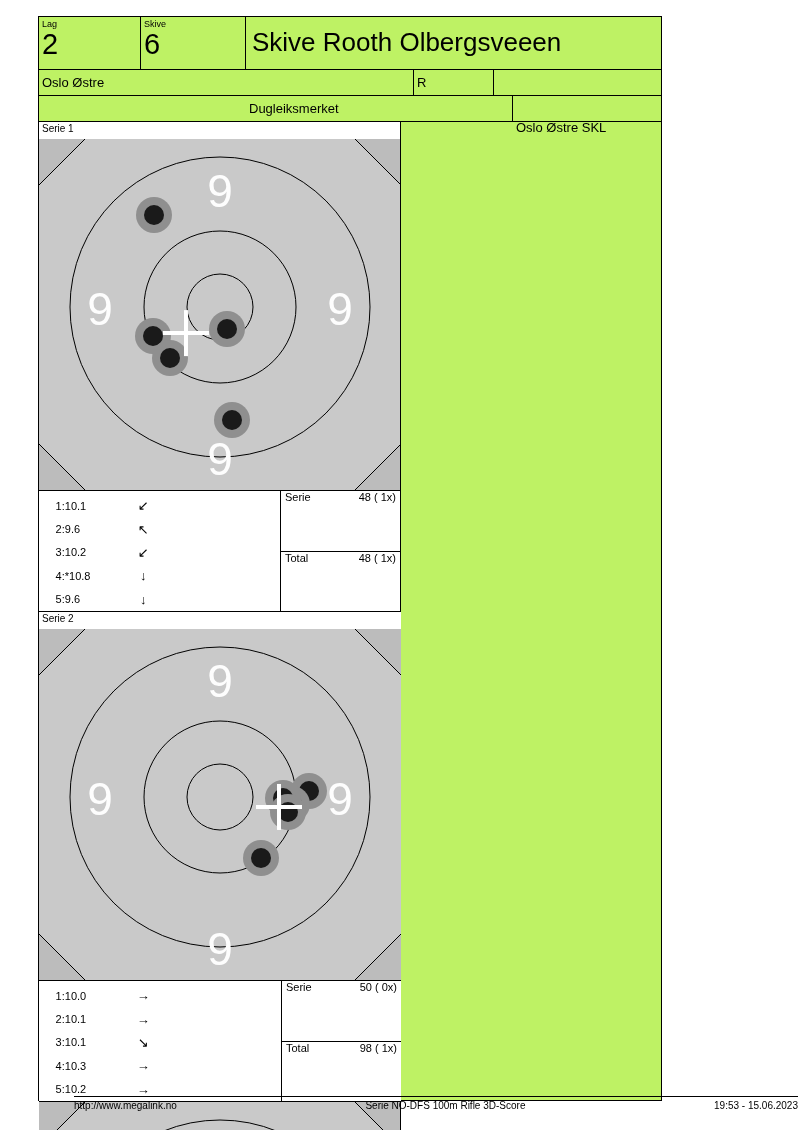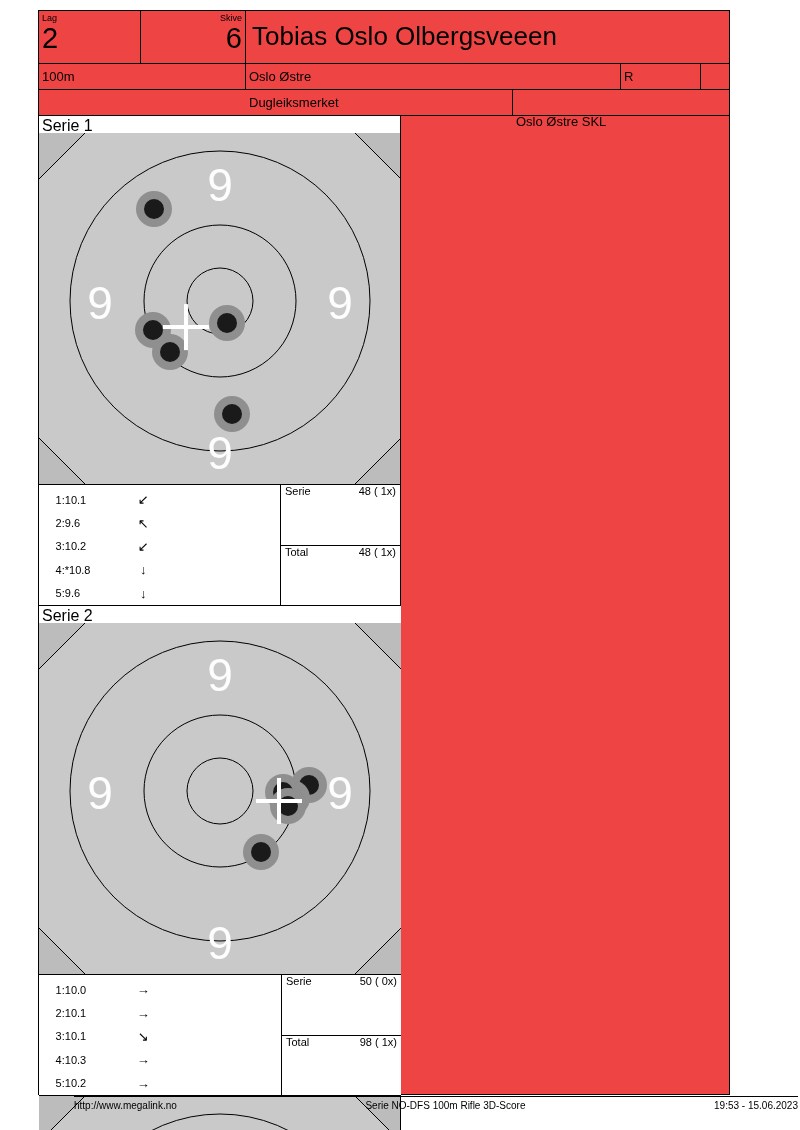--- a/index.html
+++ b/index.html
@@ -1,43 +1,43 @@
 <!DOCTYPE html>
 <html><head>
 <meta charset="utf-8">
 <style>
   * { margin:0; padding:0; box-sizing:border-box; }
   html,body { width:800px; height:1130px; background:#fff; }
   body { font-family:"Liberation Sans", sans-serif; color:#000; position:relative; }
-  .report { position:absolute; left:38px; top:10px; width:692px; height:1085px; border:1px solid #000; background:#ef4444; }
+  .report { position:absolute; left:38px; top:16px; width:624px; height:1085px; border:1px solid #000; background:#bef264; }
 
   
   .h-row1 { height:53px; display:flex; border-bottom:1px solid #000; }
   .cell-lag { width:102px; border-right:1px solid #000; padding:2px 3px; }
-  .cell-skive { width:105px; border-right:1px solid #000; padding:2px 3px;text-align:right; }
+  .cell-skive { width:105px; border-right:1px solid #000; padding:2px 3px; }
   .cell-name { flex:1; font-size:26px; padding:10px 6px 0 6px; white-space:nowrap; overflow:hidden; }
   .small-label { font-size:9px; line-height:10px; }
   .big-val { font-size:29px; line-height:30px; }
   .h-row2, .h-row3 { height:26px; display:flex; font-size:13px; }
   .h-row2 { border-bottom:1px solid #000; }
   .h-row2 .c1 { width:207px; border-right:1px solid #000; padding:5px 3px; }
   .h-row2 .c2 { width:375px; border-right:1px solid #000; padding:5px 3px; }
   .h-row2 .c3 { width:80px;  border-right:1px solid #000; padding:5px 3px; }
   .h-row2 .c4 { flex:1; }
   .h-row3 { border-bottom:1px solid #000; }
   .h-row3 .c1 { width:207px; border-right:1px solid #000; padding:5px 3px;margin-top:44px; }
   .h-row3 .c2 { width:267px; border-right:1px solid #000; padding:5px 3px; }
   .h-row3 .c3 { flex:1; padding:5px 3px;margin-top:19px; }
 
   
   .panels { display:flex; flex-wrap:wrap; }
   .panel { width:362px; height:490px; position:relative; background:#fff; }
   .panel-tl, .panel-bl { border-right:1px solid #000; }
   .panel-tl, .panel-tr { border-bottom:1px solid #000; }
-  .panel-title { height:17px; font-size:16px; padding:1px 3px; }
+  .panel-title { height:17px; font-size:10px; padding:1px 3px; }
   .target-wrap { height:351px; line-height:0; overflow:hidden; }
   .target-wrap svg { display:block; }
 
   
   .stats { height:122px; border-top:1px solid #000; display:flex; }
   .shots-area { flex:1; display:flex; align-items:flex-start; padding-top:3px; }
   .shot-col { width:121px; }
   .shot-row { height:23.4px; display:flex; align-items:center; font-size:11px; }
   .s-num { width:26px; text-align:right; }
   .s-val { width:62px; text-align:left; }
@@ -58,25 +58,24 @@
 
   <div class="h-row1">
     <div class="cell-lag">
       <div class="small-label">Lag</div>
       <div class="big-val">2</div>
     </div>
     <div class="cell-skive">
       <div class="small-label">Skive</div>
       <div class="big-val">6</div>
     </div>
-    <div class="cell-name">Tobias Oslo Olbergsveeen</div>
+    <div class="cell-name">Skive Rooth Olbergsveeen</div>
   </div>
 
   <div class="h-row2">
-    <div class="c1">100m</div>
     <div class="c2">Oslo Østre</div>
     <div class="c3">R</div>
     <div class="c4"></div>
   </div>
 
   <div class="h-row3">
     <div class="c1">15.06.2023</div>
     <div class="c2">Dugleiksmerket</div>
     <div class="c3">Oslo Østre SKL</div>
   </div>

